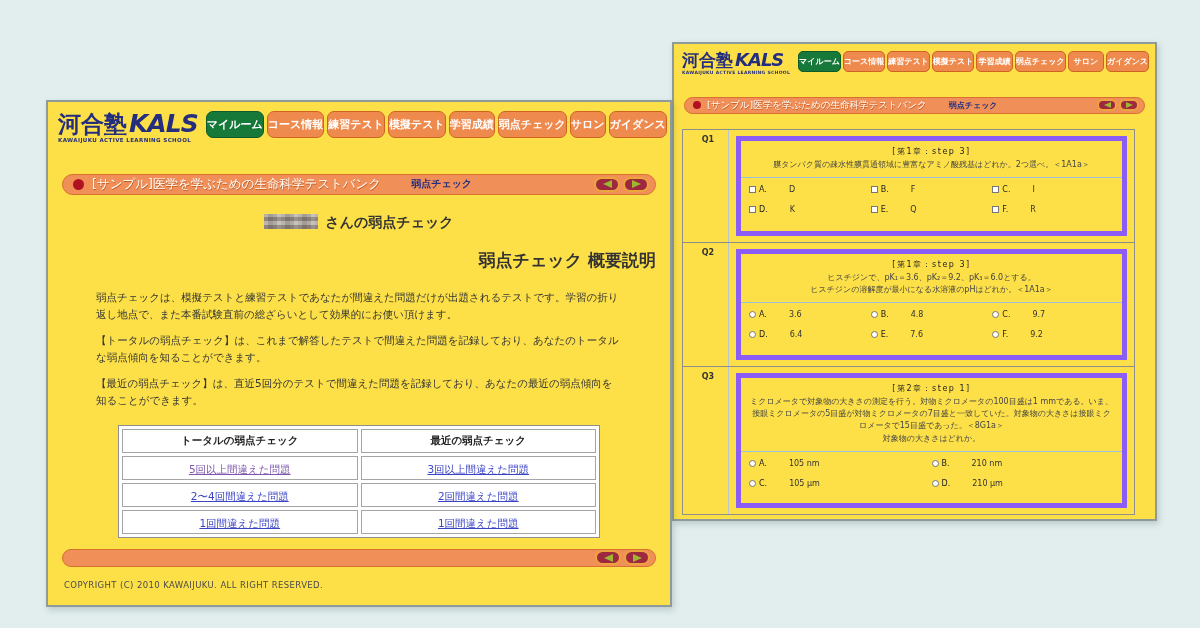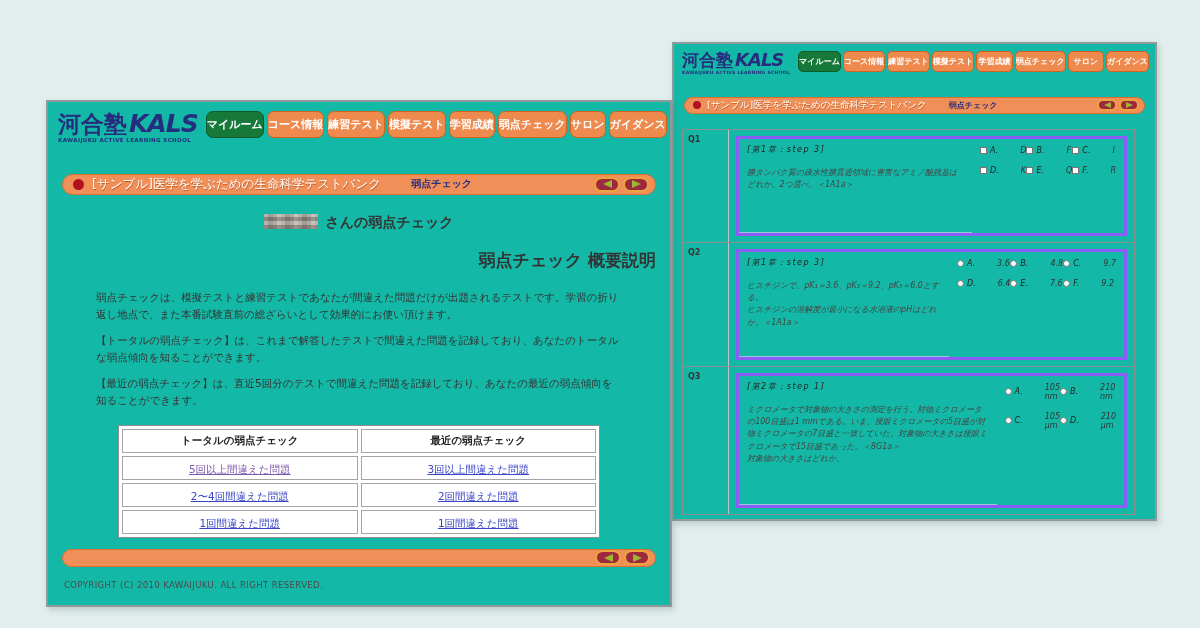--- a/index.html
+++ b/index.html
@@ -9,21 +9,21 @@
   }
   .stage {
     position: relative;
     width: 1200px;
     height: 628px;
     background: #e2eeee;
     overflow: hidden;
   }
   .window {
     position: absolute;
-    background: #14b8a6;
+    background: #fde047;
     border: 2px solid #8f9a9a;
     box-shadow: 2px 3px 6px rgba(80,100,100,0.25);
     overflow: hidden;
   }
   .back-window  { left: 672px; top: 42px;  width: 485px; height: 479px; z-index: 1; }
   .front-window { left: 46px;  top: 100px; width: 626px; height: 507px; z-index: 2; }
 
   
   .win-header { display: flex; align-items: flex-start; }
   .front-window .win-header { padding: 9px 8px 0 10px; }
@@ -126,36 +126,37 @@
   }
   .copyright { font-size: 8.5px; color: #4a4a4a; letter-spacing: 0.4px; margin: 13px 0 0 2px; }
 
   
   .qtable {
     margin: 15px 20px 0 8px;
     border: 1px solid #8e8e8e;
     height: 386px;
     display: flex; flex-direction: column;
     overflow: hidden;
+    text-align: center;
   }
   .qrow { display: flex; border-bottom: 1px solid #8e8e8e; overflow: hidden; }
   .qrow:last-child { border-bottom: none; flex: 1; }
   .qrow-1 { height: 113px; flex: none; }
   .qrow-2 { height: 124px; flex: none; }
   .qno {
     width: 46px; flex: none;
     border-right: 1px solid #b9c6cf;
     font-size: 8px; font-weight: bold; color: #333;
     padding: 5px 0 0 5px;
   }
   .qcell { flex: 1; padding: 6px 7px; }
-  .qbox { border: 3px solid #8b5cf6; height: 100%; display: flex; flex-direction: row; font-style: italic; }
+  .qbox { border: 5px solid #8b5cf6; height: 100%; display: flex; flex-direction: column; }
   .qhead { border-bottom: 1px solid #9cc3e0; padding: 5px 8px 6px 8px; }
   .qchapter { font-size: 8px; color: #222; letter-spacing: 1.5px; }
-  .qtext { margin-top: 12px; }
+  .qtext { margin-top: 2px; }
   .qtext div { font-size: 8px; color: #444; line-height: 1.55; }
   .qtext div:empty { display: none; }
   .qopts { padding: 7px 8px; display: grid; row-gap: 11px; align-content: start; flex: 1; }
   .qopts.cols3 { grid-template-columns: 1fr 1fr 1fr; }
   .qopts.cols2 { grid-template-columns: 1fr 1fr; }
   .opt { display: flex; align-items: center; }
   .cb, .rb { width: 7px; height: 7px; border: 1px solid #777; background: #fff; flex: none; cursor: pointer; }
   .rb { border-radius: 50%; }
   .optletter { font-size: 8px; color: #222; margin-left: 3px; }
   .optvalue  { font-size: 8px; color: #333; margin-left: 22px; }

